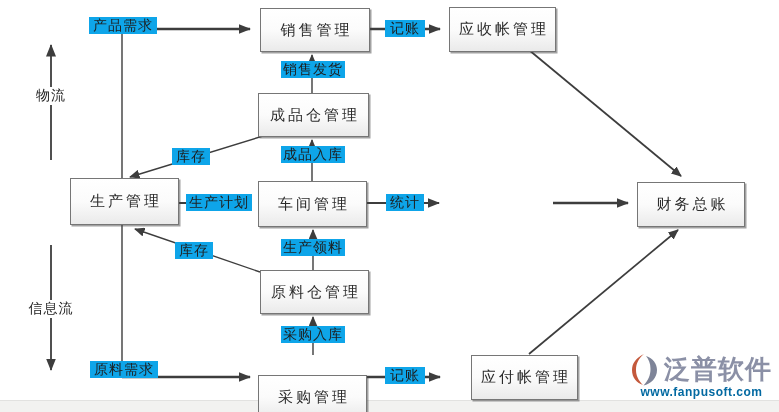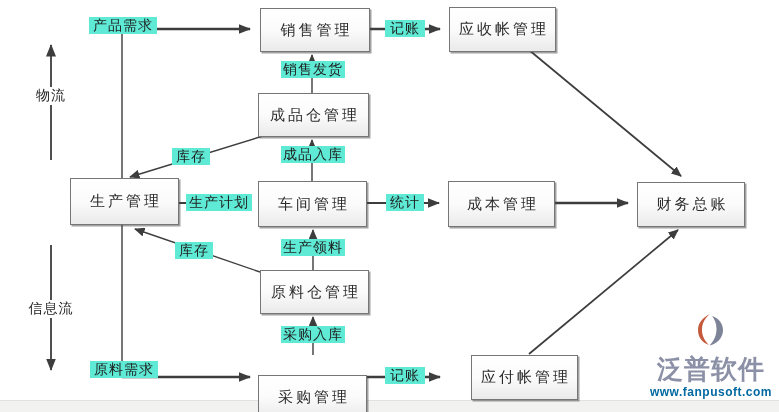--- a/index.html
+++ b/index.html
@@ -10,36 +10,36 @@
   .wires{position:absolute;left:0;top:0;z-index:1;}
   .node{
     position:absolute;z-index:3;display:flex;align-items:center;justify-content:center;
     background:linear-gradient(180deg,#ffffff 0%,#fbfbfb 50%,#eaeaea 100%);
     border:1px solid #767676;
     box-shadow:1.5px 1.5px 0 rgba(70,70,70,.5);
     font-size:15px;color:#2b2b2b;letter-spacing:3px;
   }
   .node span{text-indent:3px;white-space:nowrap;text-align:center;}
   .elabel{
-    position:absolute;z-index:2;background:#5eead4;text-align:center;
+    position:absolute;z-index:2;background:#0ea5e9;text-align:center;
     font-size:14px;line-height:17px;color:#1e1e1e;letter-spacing:1px;white-space:nowrap;
   }
   .flowlabel{
     position:absolute;z-index:2;background:#ffffff;text-align:center;
     font-size:14px;line-height:18px;color:#1e1e1e;letter-spacing:1px;white-space:nowrap;
   }
   .bottom-bar{
     position:absolute;left:0;right:0;bottom:0;height:11px;z-index:1;
     background:#f2f2f0;border-top:1px solid #e2e2e0;
   }
   .watermark{
     position:absolute;right:7px;bottom:13px;z-index:4;
     display:flex;flex-direction:column;align-items:center;
   }
-  .wm-row{display:flex;align-items:center;gap:6px;flex-direction:column;}
+  .wm-row{display:flex;align-items:center;gap:6px;}
   .wm-brand{
     font-size:26px;font-weight:bold;letter-spacing:1px;
     font-family:"Liberation Serif","DejaVu Serif",serif;
   }
   .wm-url{
     font-size:12px;font-weight:bold;letter-spacing:.5px;margin-top:-2px;
     font-family:"Liberation Sans","DejaVu Sans",sans-serif;
   }
 </style>
 </head>
@@ -106,23 +106,20 @@
     </div>
   <div class="node" style="left:258px;top:93px;width:109px;height:42px">
       <span>成品仓管理</span>
     </div>
   <div class="node" style="left:70px;top:178px;width:107px;height:45px">
       <span>生产管理</span>
     </div>
   <div class="node" style="left:258px;top:181px;width:107px;height:44px">
       <span>车间管理</span>
     </div>
-  <div class="node" style="left:448px;top:181px;width:105px;height:44px">
-      <span>成本管理</span>
-    </div>
   <div class="node" style="left:637px;top:182px;width:106px;height:43px">
       <span>财务总账</span>
     </div>
   <div class="node" style="left:260px;top:270px;width:107px;height:42px">
       <span>原料仓管理</span>
     </div>
   <div class="node" style="left:258px;top:375px;width:107px;height:42px">
       <span>采购管理</span>
     </div>
   <div class="node" style="left:471px;top:355px;width:105px;height:43px">

